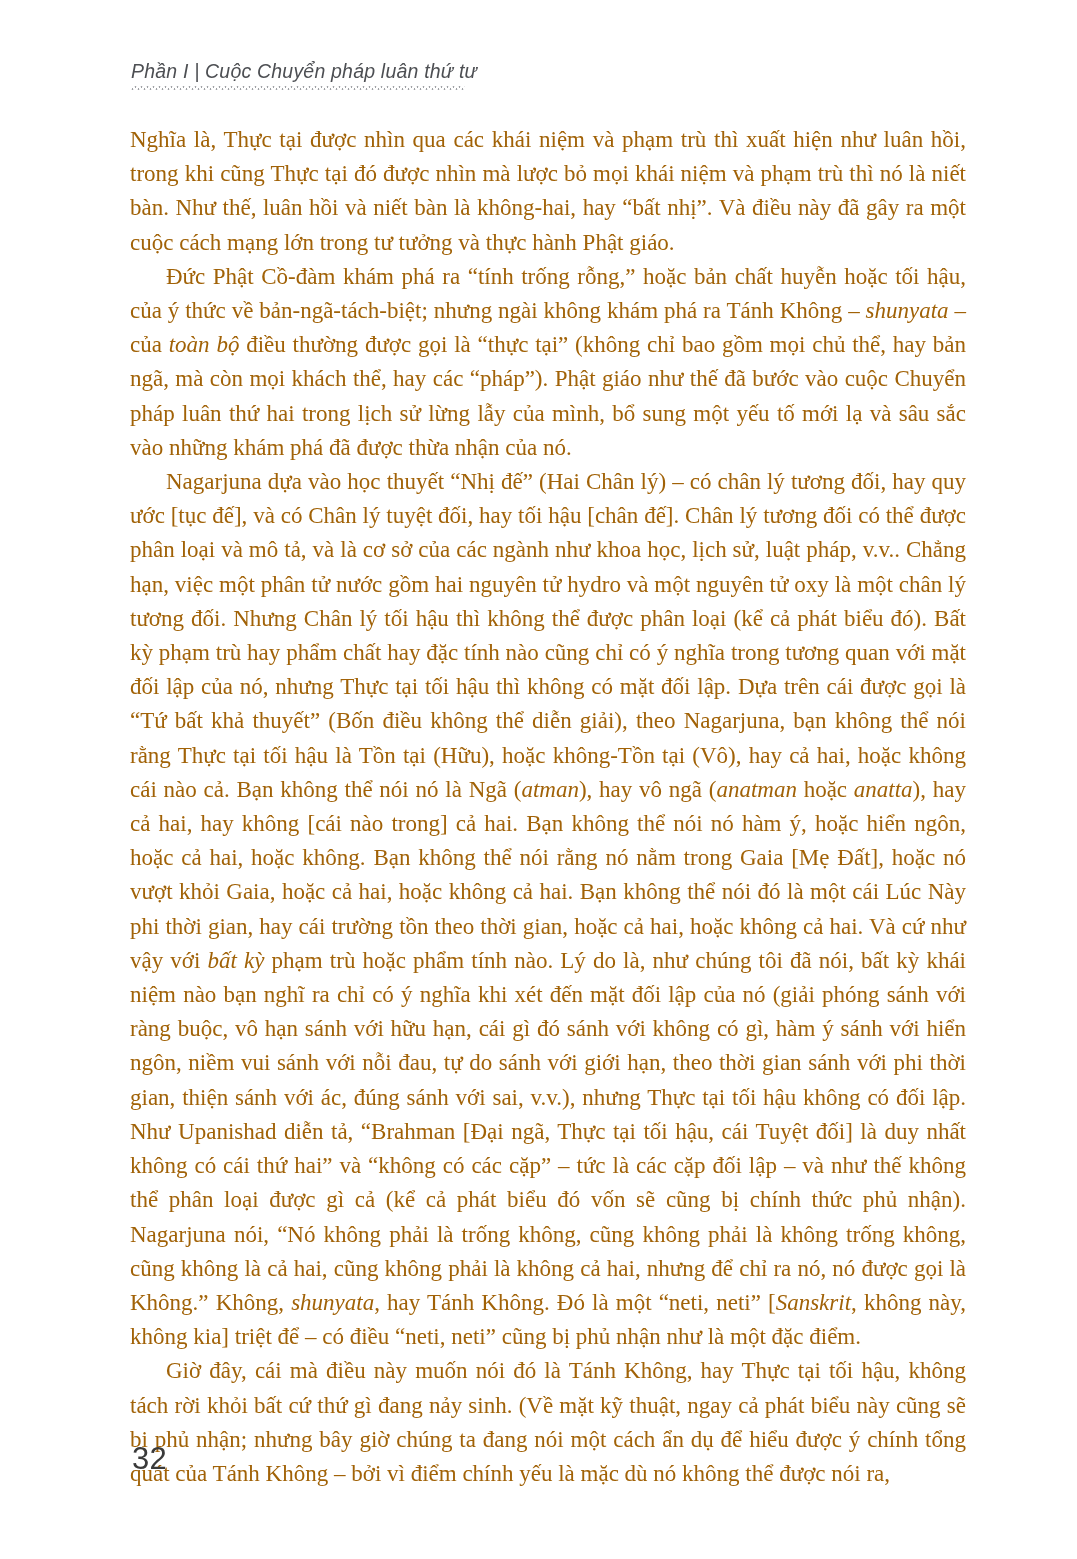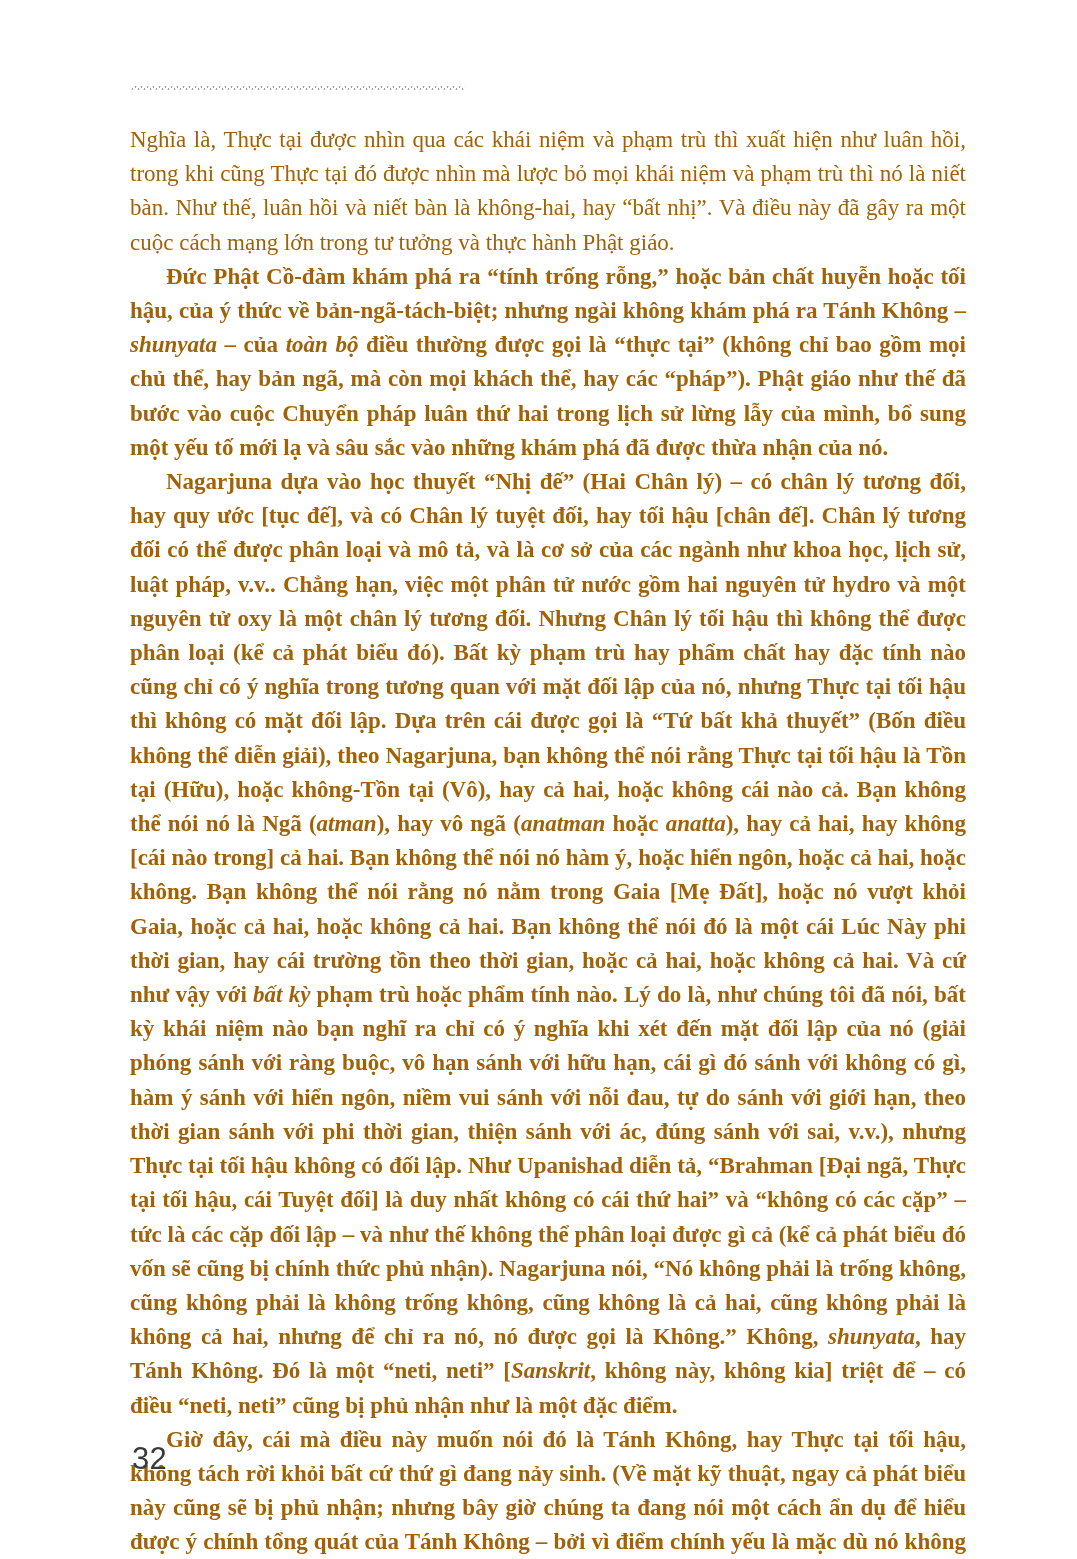--- a/index.html
+++ b/index.html
@@ -63,21 +63,20 @@
     color: #a16207;
     text-align: justify;
     text-justify: inter-word;
     margin: 0;
     text-indent: 0;
     -webkit-font-smoothing: antialiased;
     hyphens: none;
   }
   .para + .para {
     text-indent: 36px;
-    font-weight: bold;
   }
   .para i, .para em {
     font-style: italic;
   }
 
   
   .folio {
     position: absolute;
     left: 132px;
     top: 1444px;
@@ -86,20 +85,23 @@
     line-height: 30px;
     color: #3a3a3a;
     letter-spacing: 0.3px;
   }
 </style>
 </head>
 <body>
 
 <div class="page">
 
+  <div class="running-header">
+    <div class="rh-text">Phần I | Cuộc Chuyển pháp luân thứ tư</div>
+  </div>
   <div class="header-squiggle"></div>
 
   <div class="text-column">
       <p class="para" style="text-indent: 0px;"><span>Nghĩa là, Thực tại được nhìn qua các khái niệm và phạm trù thì xuất hiện như luân hồi, trong khi cũng Thực tại đó được nhìn mà lược bỏ mọi khái niệm và phạm trù thì nó là niết bàn. Như thế, luân hồi và niết bàn là không-hai, hay “bất nhị”. Và điều này đã gây ra một cuộc cách mạng lớn trong tư tưởng và thực hành Phật giáo.</span></p>
       <p class="para"><span>Đức Phật Cồ-đàm khám phá ra “tính trống rỗng,” hoặc bản chất huyễn hoặc tối hậu, của ý thức về bản-ngã-tách-biệt; nhưng ngài không khám phá ra Tánh Không – </span><i>shunyata</i><span> – của </span><i>toàn bộ</i><span> điều thường được gọi là “thực tại” (không chỉ bao gồm mọi chủ thể, hay bản ngã, mà còn mọi khách thể, hay các “pháp”). Phật giáo như thế đã bước vào cuộc Chuyển pháp luân thứ hai trong lịch sử lừng lẫy của mình, bổ sung một yếu tố mới lạ và sâu sắc vào những khám phá đã được thừa nhận của nó.</span></p>
       <p class="para"><span>Nagarjuna dựa vào học thuyết “Nhị đế” (Hai Chân lý) – có chân lý tương đối, hay quy ước [tục đế], và có Chân lý tuyệt đối, hay tối hậu [chân đế]. Chân lý tương đối có thể được phân loại và mô tả, và là cơ sở của các ngành như khoa học, lịch sử, luật pháp, v.v.. Chẳng hạn, việc một phân tử nước gồm hai nguyên tử hydro và một nguyên tử oxy là một chân lý tương đối. Nhưng Chân lý tối hậu thì không thể được phân loại (kể cả phát biểu đó). Bất kỳ phạm trù hay phẩm chất hay đặc tính nào cũng chỉ có ý nghĩa trong tương quan với mặt đối lập của nó, nhưng Thực tại tối hậu thì không có mặt đối lập. Dựa trên cái được gọi là “Tứ bất khả thuyết” (Bốn điều không thể diễn giải), theo Nagarjuna, bạn không thể nói rằng Thực tại tối hậu là Tồn tại (Hữu), hoặc không-Tồn tại (Vô), hay cả hai, hoặc không cái nào cả. Bạn không thể nói nó là Ngã (</span><i>atman</i><span>), hay vô ngã (</span><i>anatman</i><span> hoặc </span><i>anatta</i><span>), hay cả hai, hay không [cái nào trong] cả hai. Bạn không thể nói nó hàm ý, hoặc hiển ngôn, hoặc cả hai, hoặc không. Bạn không thể nói rằng nó nằm trong Gaia [Mẹ Đất], hoặc nó vượt khỏi Gaia, hoặc cả hai, hoặc không cả hai. Bạn không thể nói đó là một cái Lúc Này phi thời gian, hay cái trường tồn theo thời gian, hoặc cả hai, hoặc không cả hai. Và cứ như vậy với </span><i>bất kỳ</i><span> phạm trù hoặc phẩm tính nào. Lý do là, như chúng tôi đã nói, bất kỳ khái niệm nào bạn nghĩ ra chỉ có ý nghĩa khi xét đến mặt đối lập của nó (giải phóng sánh với ràng buộc, vô hạn sánh với hữu hạn, cái gì đó sánh với không có gì, hàm ý sánh với hiển ngôn, niềm vui sánh với nỗi đau, tự do sánh với giới hạn, theo thời gian sánh với phi thời gian, thiện sánh với ác, đúng sánh với sai, v.v.), nhưng Thực tại tối hậu không có đối lập. Như Upanishad diễn tả, “Brahman [Đại ngã, Thực tại tối hậu, cái Tuyệt đối] là duy nhất không có cái thứ hai” và “không có các cặp” – tức là các cặp đối lập – và như thế không thể phân loại được gì cả (kể cả phát biểu đó vốn sẽ cũng bị chính thức phủ nhận). Nagarjuna nói, “Nó không phải là trống không, cũng không phải là không trống không, cũng không là cả hai, cũng không phải là không cả hai, nhưng để chỉ ra nó, nó được gọi là Không.” Không, </span><i>shunyata</i><span>, hay Tánh Không. Đó là một “neti, neti” [</span><i>Sanskrit</i><span>, không này, không kia] triệt để – có điều “neti, neti” cũng bị phủ nhận như là một đặc điểm.</span></p>
       <p class="para"><span>Giờ đây, cái mà điều này muốn nói đó là Tánh Không, hay Thực tại tối hậu, không tách rời khỏi bất cứ thứ gì đang nảy sinh. (Về mặt kỹ thuật, ngay cả phát biểu này cũng sẽ bị phủ nhận; nhưng bây giờ chúng ta đang nói một cách ẩn dụ để hiểu được ý chính tổng quát của Tánh Không – bởi vì điểm chính yếu là mặc dù nó không thể được nói ra,</span></p>
     </div>
 
   <div class="folio">32</div>

